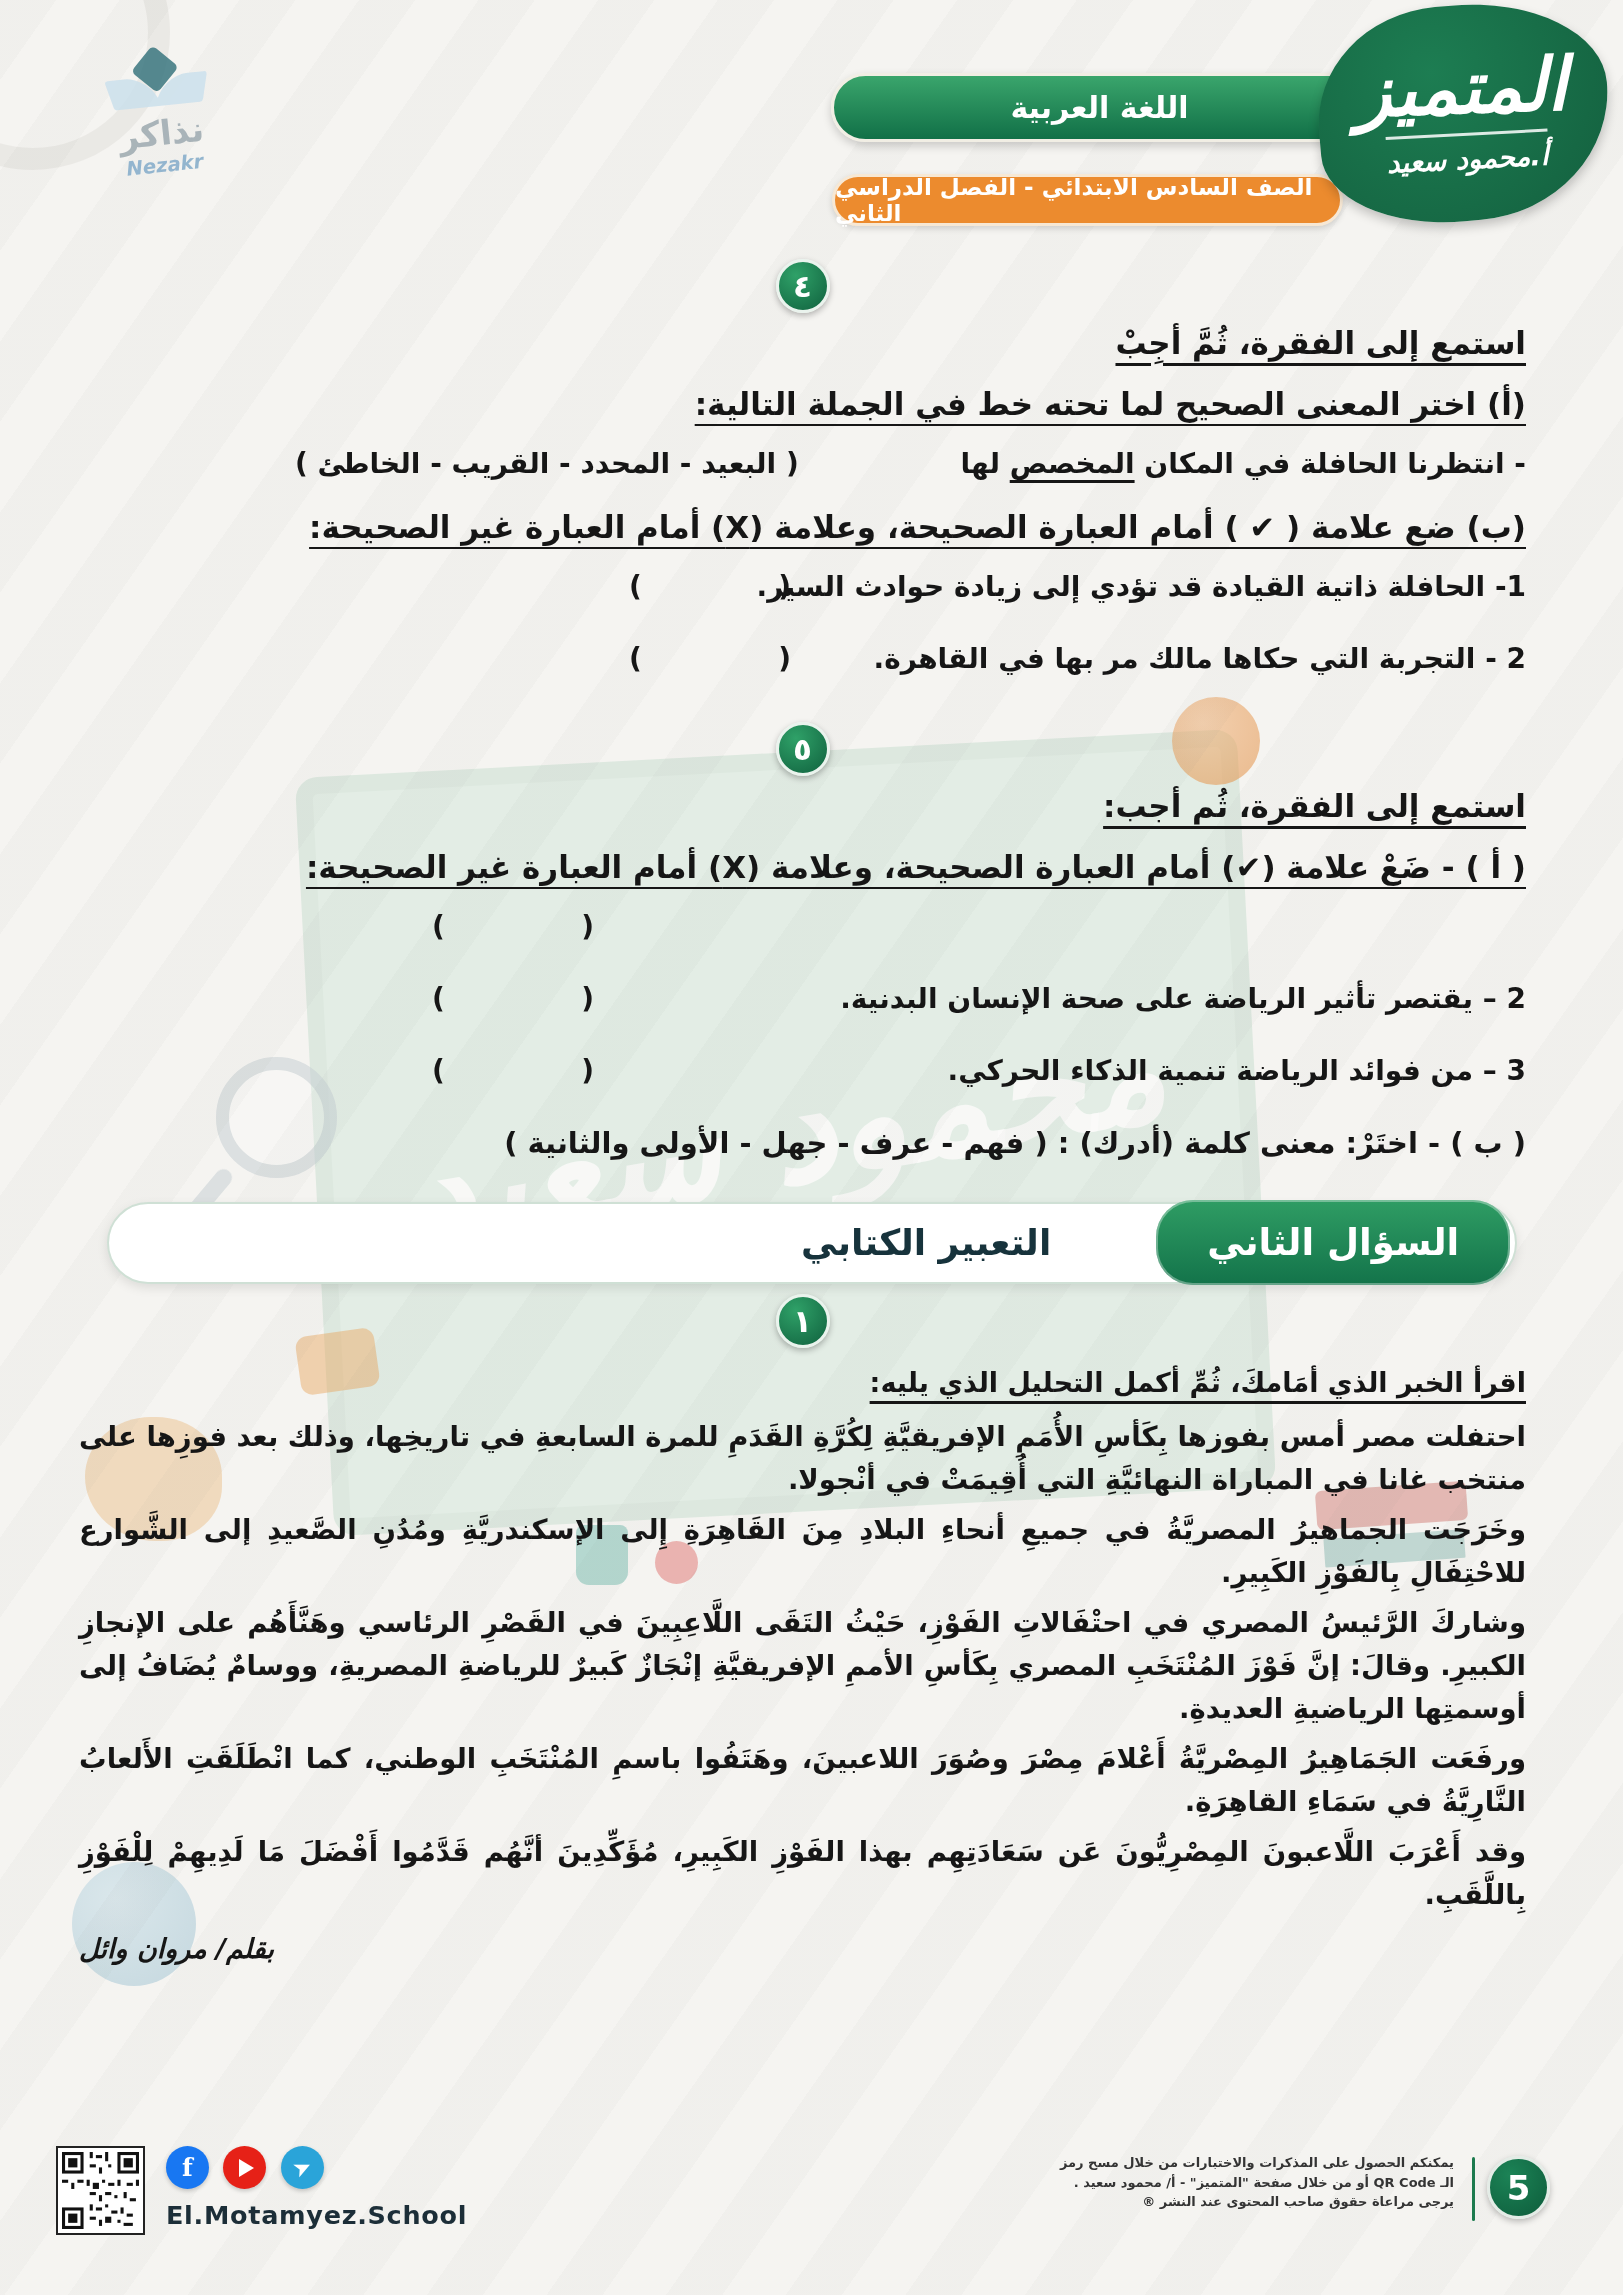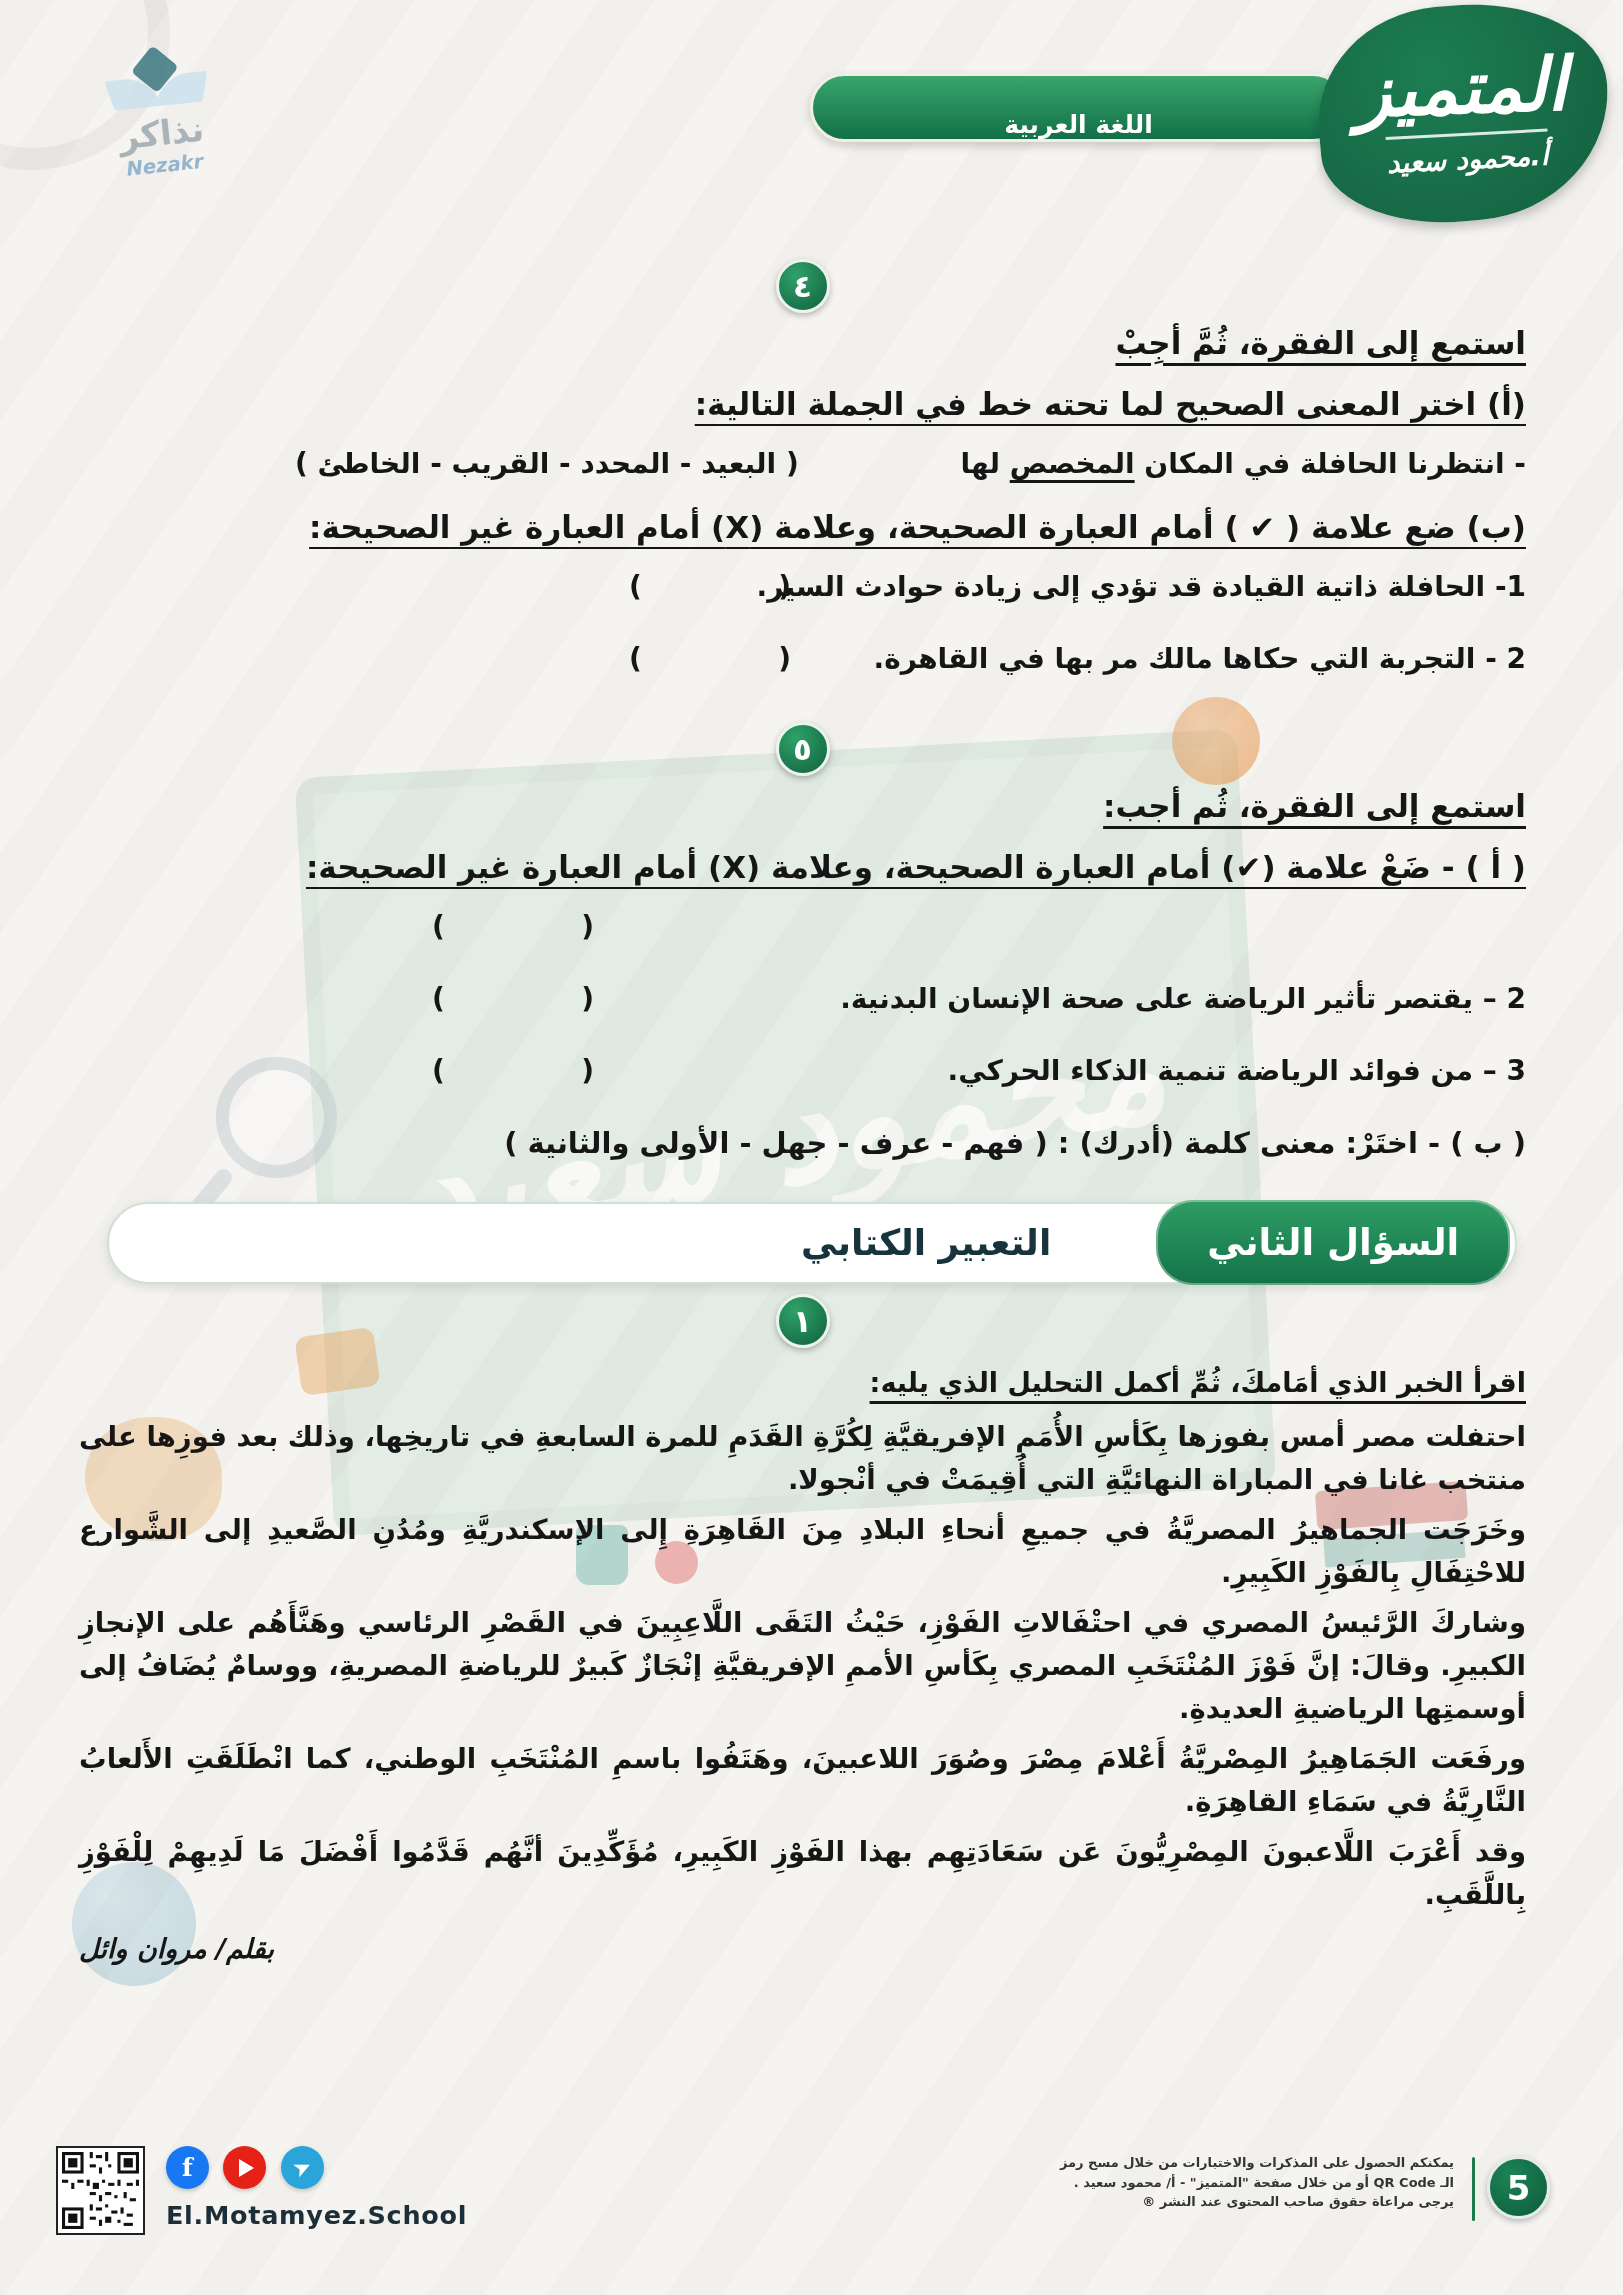--- a/index.html
+++ b/index.html
@@ -66,25 +66,25 @@
   }
   .nezakr-book::before{ left:1.3px; transform:skewX(14deg); }
   .nezakr-book::after{ right:1.3px; transform:skewX(-14deg); border-radius:39px 5.2px 3.9px 3.9px; }
   .nezakr-cap { width:48px; height:48px; position:relative; margin-bottom:-22px; z-index:2; }
   .nezakr-cap::before{ content:""; position:absolute; left:7.2px; top:10.5px; width:34px; height:34px;
     background:#2f6f78; transform:rotate(45deg); border-radius:5.2px; }
   .nezakr-ar { font-size:34px; font-weight:700; color:#97a4ab; margin-top:6.5px; }
   .nezakr-en { font-size:19.6px; font-style:italic; font-weight:700; color:#7ba6c6; margin-top:1.3px; }
 
   .subject-bar {
-    position:absolute; top:73px; right:276px; width:537px; height:69px; border-radius:39px;
+    position:absolute; top:73px; right:255px; width:537px; height:69px; border-radius:39px;
     background:linear-gradient(180deg,#3aa56c,#117047);
     border:3.9px solid #f1eee4; box-shadow:0 3.9px 9.2px rgba(0,0,0,.18);
-    display:flex; align-items:flex-end; justify-content:center;
-    color:#fff; font-size:25px; font-weight:700;
+    display:flex; align-items:center; justify-content:center;
+    color:#fff; font-size:30px; font-weight:700;
   }
   .grade-bar {
     position:absolute; top:174px; right:280px; width:511px; height:52px; border-radius:30px;
     background:#ec8b2e; border:3.3px solid #f7e8d4; box-shadow:0 2.6px 6.5px rgba(0,0,0,.15);
     display:flex; align-items:center; justify-content:center;
     color:#fff; font-size:23px; font-weight:700;
   }
   .brand-blob {
     position:absolute; top:5.2px; right:14.4px; width:291px; height:216px;
     background:radial-gradient(circle at 40% 30%, #1d7d52, #135f3e);
@@ -194,20 +194,23 @@
       <div class="nezakr-cap"></div>
       <div class="nezakr-book"></div>
       <div class="nezakr-ar">نذاكر</div>
       <div class="nezakr-en">Nezakr</div>
     </div>
 
     <div class="subject-bar">
       <span>اللغة العربية</span>
     </div>
 
+    <div class="grade-bar">
+      <span>الصف السادس الابتدائي - الفصل الدراسي الثاني</span>
+    </div>
 
     <div class="brand-blob">
       <span class="brand-name">المتميز</span>
       <span class="brand-teacher">أ.محمود سعيد</span>
     </div>
 
   </div>
 
   <div class="content">
 

